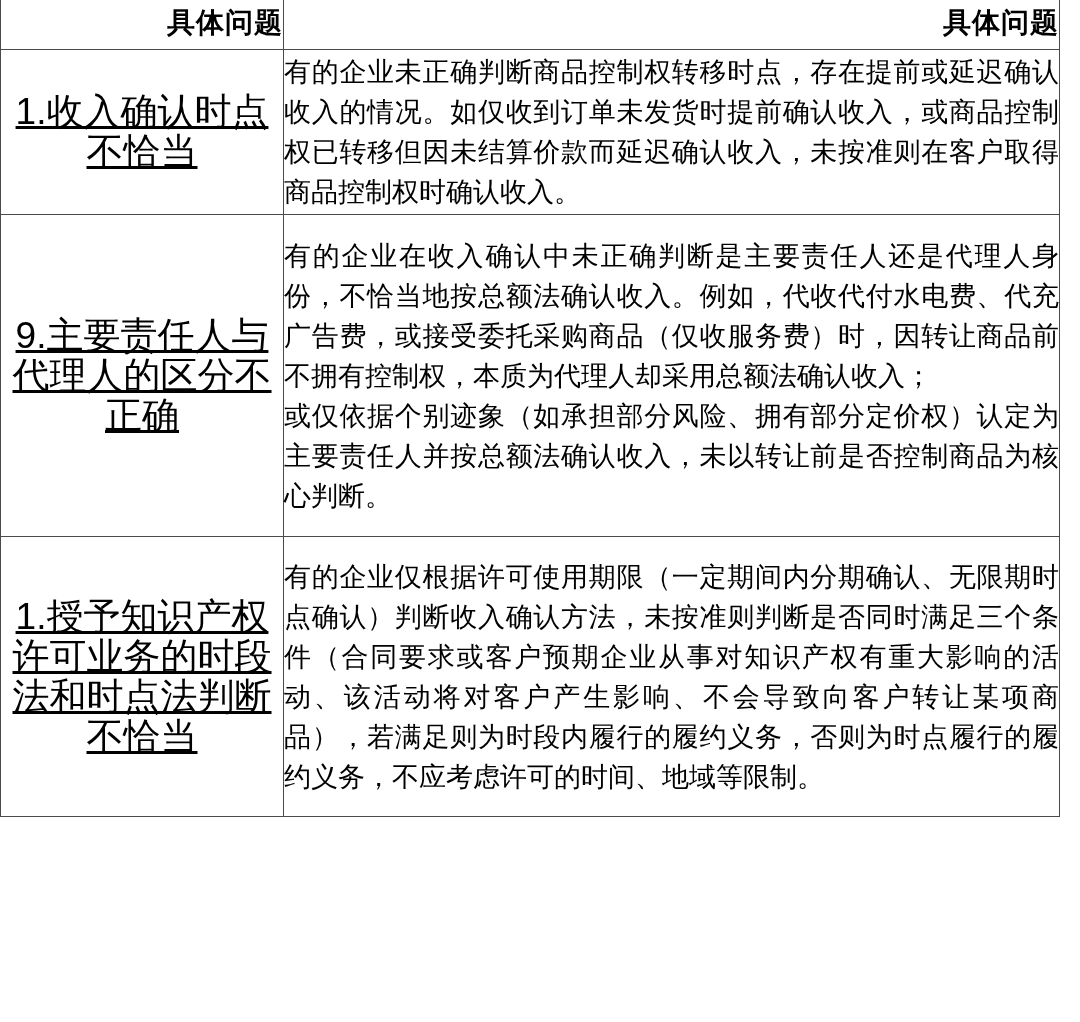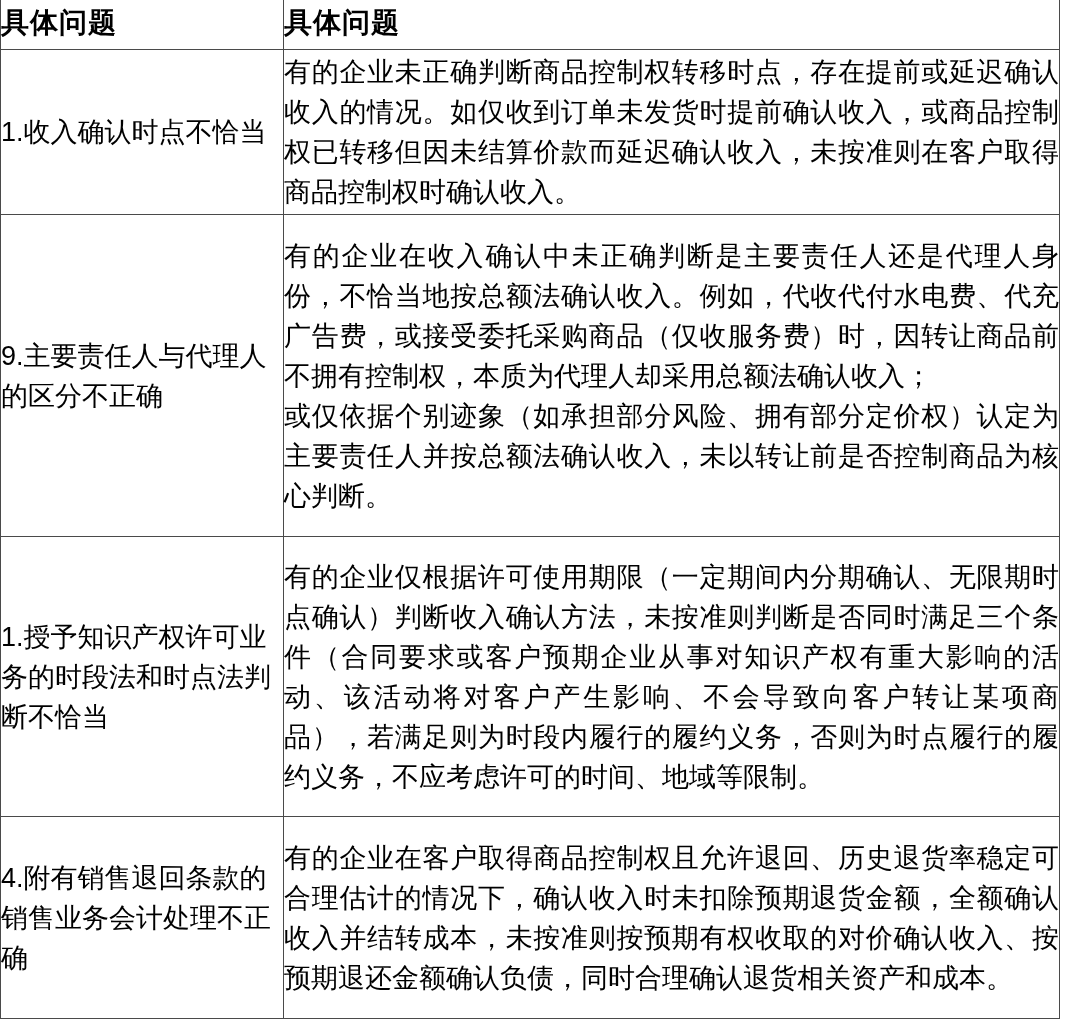--- a/index.html
+++ b/index.html
@@ -38,45 +38,46 @@
     border: 1px solid #4a4a4a;
     background: #ffffff;
     vertical-align: middle;
     padding: 0;
   }
 
   
   table.issues-table thead th {
     height: 47px;
     border-top: none;
-    text-align: left;
+    text-align: right;
     font-weight: bold;
     font-size: 28px;
     letter-spacing: 1px;
     line-height: 1.1;
     padding-bottom: 2px;
   }
 
   .hdr-text {
     display: block;
   }
 
   
   td.cell-issue {
     vertical-align: middle;
     padding: 4px 6px 4px 8px;
   }
   .issue-text {
     display: block;
-    font-size: 27px;
+    font-size: 37px;
     line-height: 40px;
-    text-align: left;
+    text-align: center;
     letter-spacing: 0px;
     word-break: break-all;
     white-space: pre-wrap;
+    text-decoration: underline;
   }
 
   
   td.cell-summary {
     vertical-align: middle;
     padding: 10px 10px 10px 9px;
     font-family: Liberation Serif, serif;
   }
   .summary-text {
     display: block;
@@ -134,23 +135,15 @@
         </td>
       </tr>
       <tr class="row-3">
         <td class="cell-issue">
           <span class="issue-text">1.授予知识产权许可业务的时段法和时点法判断不恰当</span>
         </td>
         <td class="cell-summary">
           <span class="summary-text">有的企业仅根据许可使用期限（一定期间内分期确认、无限期时点确认）判断收入确认方法，未按准则判断是否同时满足三个条件（合同要求或客户预期企业从事对知识产权有重大影响的活动、该活动将对客户产生影响、不会导致向客户转让某项商品），若满足则为时段内履行的履约义务，否则为时点履行的履约义务，不应考虑许可的时间、地域等限制。</span>
         </td>
       </tr>
-      <tr class="row-4">
-        <td class="cell-issue">
-          <span class="issue-text">4.附有销售退回条款的销售业务会计处理不正确</span>
-        </td>
-        <td class="cell-summary">
-          <span class="summary-text">有的企业在客户取得商品控制权且允许退回、历史退货率稳定可合理估计的情况下，确认收入时未扣除预期退货金额，全额确认收入并结转成本，未按准则按预期有权收取的对价确认收入、按预期退还金额确认负债，同时合理确认退货相关资产和成本。</span>
-        </td>
-      </tr>
     </tbody>
   </table>
 </div>
 
 </body></html>

